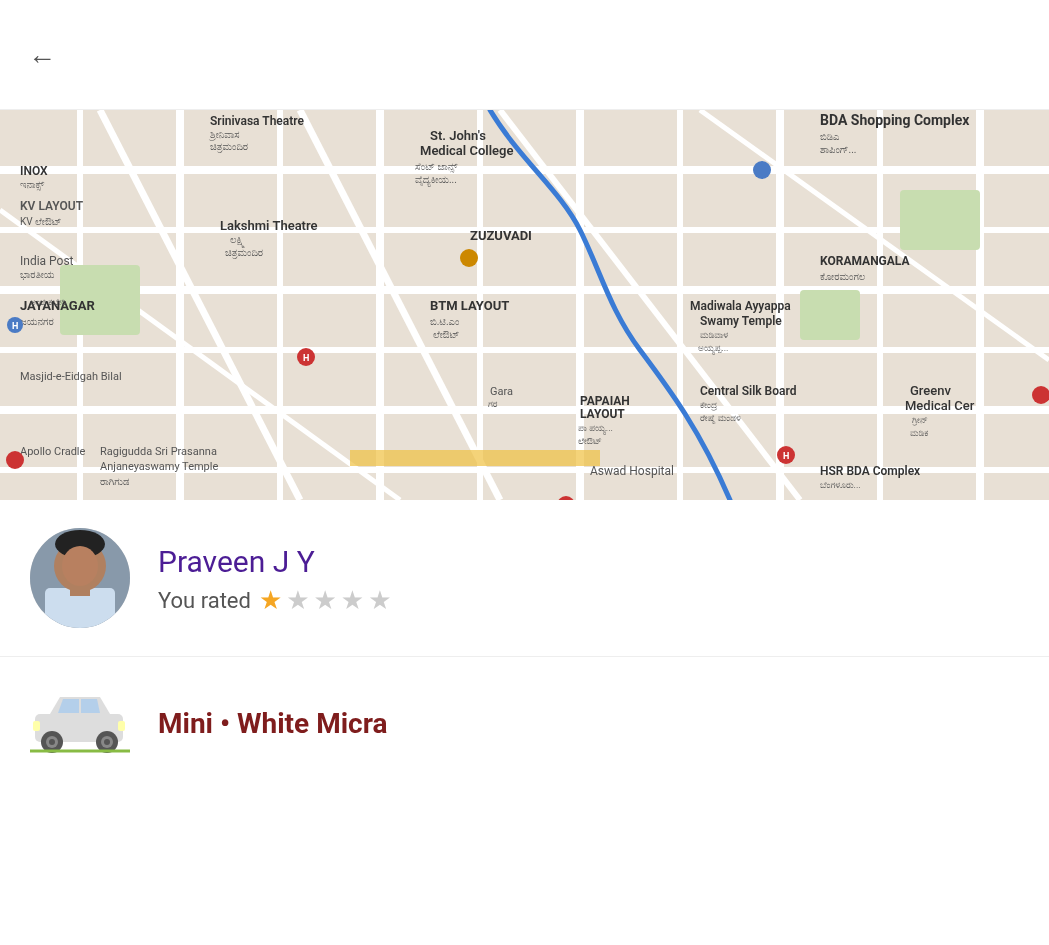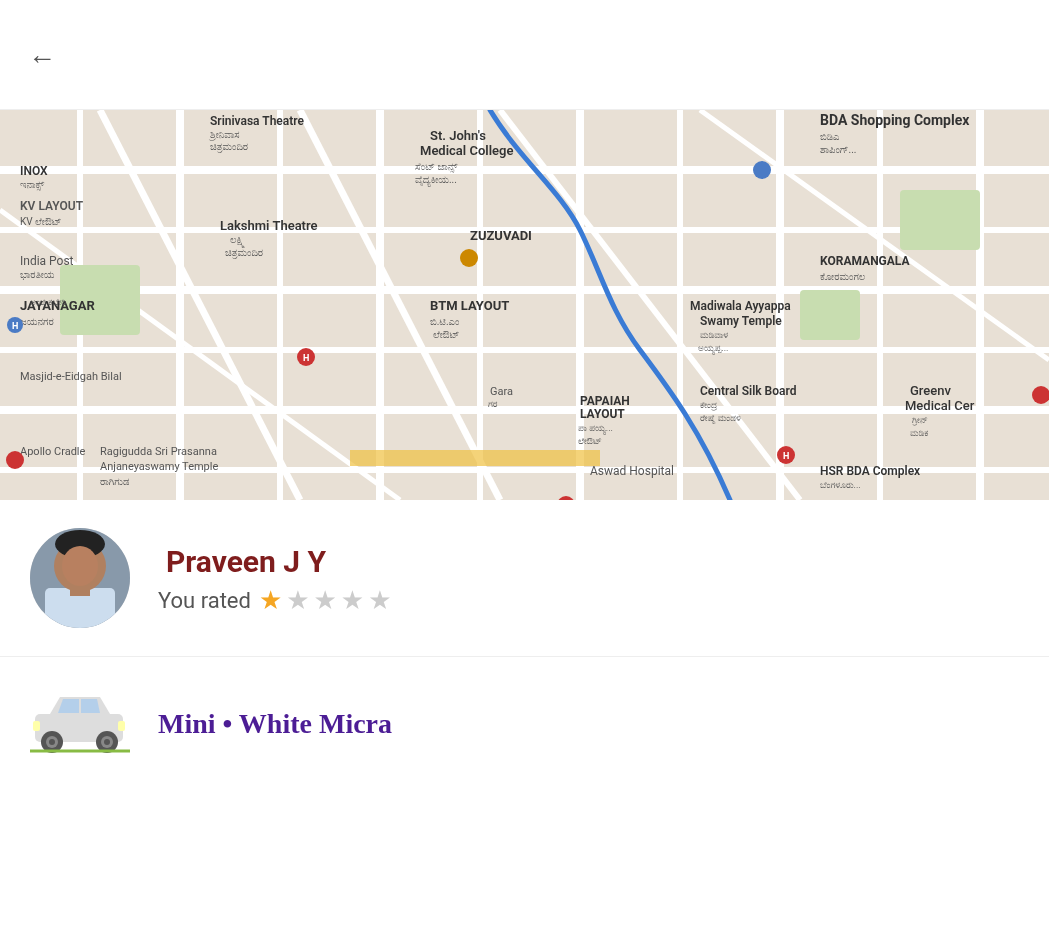--- a/index.html
+++ b/index.html
@@ -98,24 +98,23 @@
       height: 100%;
     }
 
     .driver-info {
       display: flex;
       flex-direction: column;
     }
 
     .driver-name {
       font-size: 30px;
-      font-weight: 700;
-      color: #7f1d1d;
+      font-weight: 400;
+      color: #4c1d95;
       margin-bottom: 8px;
-      margin-left: 8px;
     }
 
     .rating-row {
       display: flex;
       align-items: flex-end;
       gap: 8px;
     }
 
     .rating-label {
       font-size: 22px;
@@ -148,22 +147,21 @@
       background: #ffffff;
     }
 
     .car-icon-container {
       margin-right: 28px;
     }
 
     .vehicle-name {
       font-size: 28px;
       font-weight: 700;
-      color: #4c1d95;
-      font-family: Liberation Serif, serif;
+      color: #7f1d1d;
     }
   </style>
 </head>
 <body>
 
 <div class="header">
   <div class="back-btn">←</div>
 </div>
 
 <div class="map-section">

